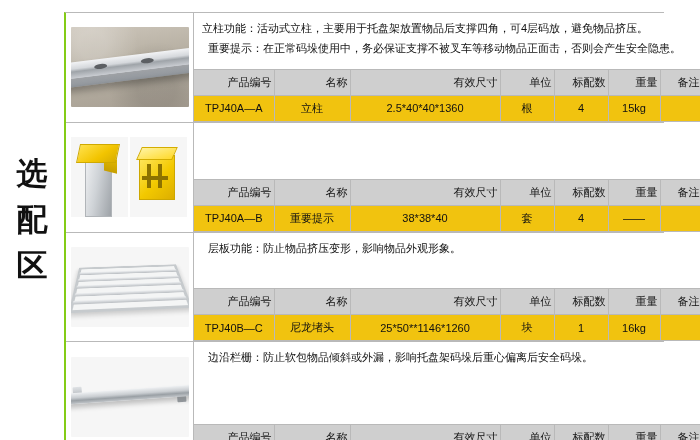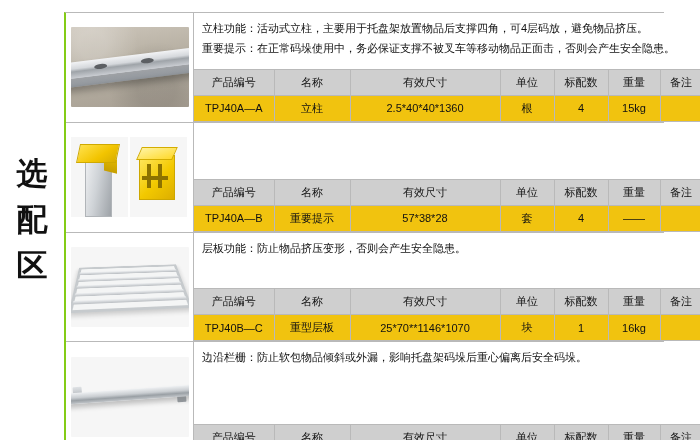--- a/index.html
+++ b/index.html
@@ -271,20 +271,21 @@
     color: #111111;
     font-size: 11px;
     line-height: 1.55;
     box-sizing: border-box;
   }
   .desc p {
     margin: 0 0 3px 0;
   }
   .desc p:last-child {
     margin-bottom: 0;
+    margin-left: 6px;
   }
 
   table.spec {
     border-collapse: collapse;
     width: 100%;
     table-layout: fixed;
     margin-top: auto;
   }
   table.spec th, table.spec td {
     border: 1px solid #b9b9b9;
@@ -294,20 +295,21 @@
     vertical-align: middle;
     color: #111111;
     font-weight: normal;
     padding: 0 2px;
     overflow: hidden;
     white-space: nowrap;
   }
   table.spec th {
     background: #cfcfcf;
     font-weight: normal;
+    text-align: right;
   }
   table.spec td {
     background: #f1c30f;
   }
   table.spec col.c1 { width: 80px; }
   table.spec col.c2 { width: 76px; }
   table.spec col.c3 { width: 150px; }
   table.spec col.c4 { width: 54px; }
   table.spec col.c5 { width: 54px; }
   table.spec col.c6 { width: 52px; }
@@ -414,21 +416,21 @@
             <th>名称</th>
             <th>有效尺寸</th>
             <th>单位</th>
             <th>标配数</th>
             <th>重量</th>
             <th>备注</th>
           </tr>
           <tr>
             <td>TPJ40A—B</td>
             <td>重要提示</td>
-            <td>57*38*28</td>
+            <td>38*38*40</td>
             <td>套</td>
             <td>4</td>
             <td>——</td>
             <td></td>
           </tr>
         </tbody>
           </table>
       </div>
     </div>
 
@@ -441,21 +443,21 @@
             <div class="deck-bar" style="top:14%;"></div>
             <div class="deck-bar" style="top:30%;"></div>
             <div class="deck-bar" style="top:46%;"></div>
             <div class="deck-bar" style="top:62%;"></div>
             <div class="deck-bar" style="top:78%;"></div>
           </div>
         </div>
       </div>
       <div class="text-cell">
         <div class="desc">
-          <p>层板功能：防止物品挤压变形，否则会产生安全隐患。</p>
+          <p>层板功能：防止物品挤压变形，影响物品外观形象。</p>
         </div>
         <table class="spec">
           <colgroup>
             <col class="c1">
               <col class="c2">
               <col class="c3">
               <col class="c4">
               <col class="c5">
               <col class="c6">
               <col class="c7">
@@ -465,22 +467,22 @@
             <th>产品编号</th>
             <th>名称</th>
             <th>有效尺寸</th>
             <th>单位</th>
             <th>标配数</th>
             <th>重量</th>
             <th>备注</th>
           </tr>
           <tr>
             <td>TPJ40B—C</td>
-            <td>重型层板</td>
-            <td>25*70**1146*1070</td>
+            <td>尼龙堵头</td>
+            <td>25*50**1146*1260</td>
             <td>块</td>
             <td>1</td>
             <td>16kg</td>
             <td></td>
           </tr>
         </tbody>
           </table>
       </div>
     </div>
 

